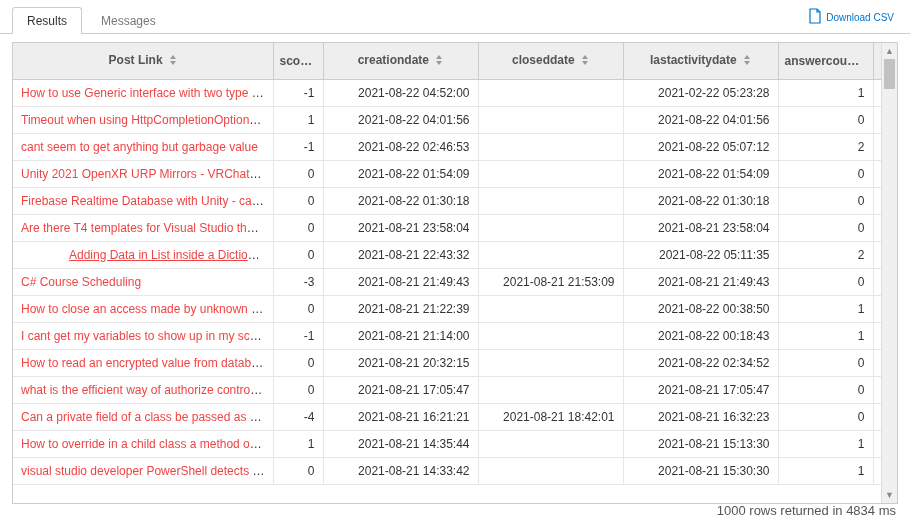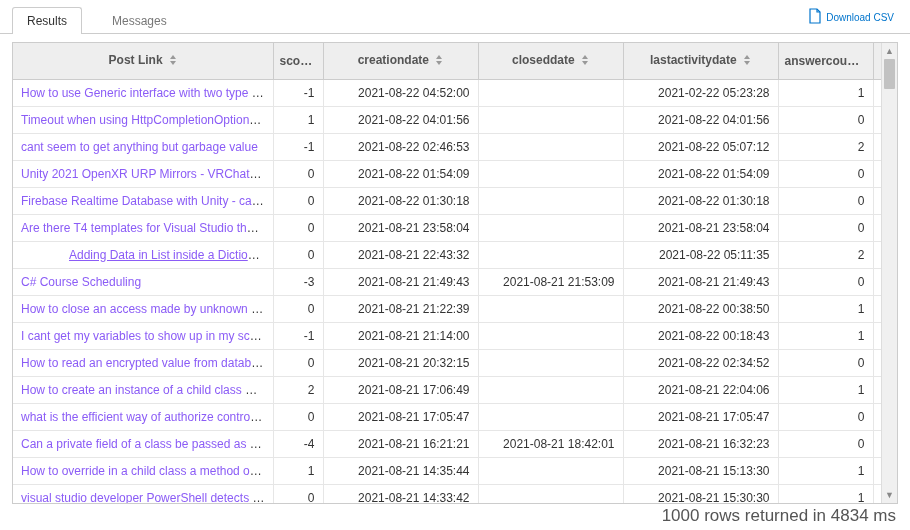--- a/index.html
+++ b/index.html
@@ -17,21 +17,21 @@
   .top-bar {
     display: flex;
     align-items: flex-end;
     padding: 6px 12px 0 12px;
     border-bottom: 1px solid #ccc;
     position: relative;
     height: 34px;
   }
   .tabs {
     display: flex;
-    gap: 15px;
+    gap: 4px;
     justify-content: flex-end;
   }
   .tab {
     padding: 6px 14px;
     color: #777;
     cursor: pointer;
     border: 1px solid transparent;
     border-bottom: none;
     position: relative;
     top: 1px;
@@ -102,21 +102,21 @@
     vertical-align: middle;
   }
   .col-postlink { width: 260px; }
   .col-score { width: 50px; }
   .col-creation { width: 155px; }
   .col-closed { width: 145px; }
   .col-lastact { width: 155px; }
   .col-answer { width: 95px; }
   .col-pad { width: 10px; }
   td.postlink a {
-    color: #8b5cf6;
+    color: #ef4444;
     text-decoration: none;
   }
   td.postlink a.hov { text-decoration: underline; margin-left: 48px; }
   td.num { text-align: right; color: #333; }
   td.date { text-align: right; color: #333; }
   .scrollbar {
     width: 16px;
     background: #f0f0f0;
     border-left: 1px solid #ddd;
     position: relative;
@@ -141,23 +141,23 @@
     left: 2px;
     right: 2px;
     height: 30px;
     background: #c2c2c2;
     border-radius: 1px;
     cursor: pointer;
   }
   .status {
     position: absolute;
     right: 14px;
-    bottom: 4px;
+    bottom: 12px;
     color: #555;
-    font-size: 17px;
+    font-size: 13px;
   }
   .sort-svg { width: 8px; height: 10px; }
 </style>
 </head>
 <body>
 
 <div class="top-bar">
   <div class="tabs">
     <div class="tab active">Results</div>
     <div class="tab">Messages</div>
@@ -310,29 +310,20 @@
           <tr>
             <td class="postlink"><a href="#">How to read an encrypted value from databa…</a></td>
             <td class="num">0</td>
             <td class="date">2021-08-21 20:32:15</td>
             <td class="date"></td>
             <td class="date">2021-08-22 02:34:52</td>
             <td class="num">0</td>
             <td></td>
           </tr>
           <tr>
-            <td class="postlink"><a href="#">How to create an instance of a child class wit…</a></td>
-            <td class="num">2</td>
-            <td class="date">2021-08-21 17:06:49</td>
-            <td class="date"></td>
-            <td class="date">2021-08-21 22:04:06</td>
-            <td class="num">1</td>
-            <td></td>
-          </tr>
-          <tr>
             <td class="postlink"><a href="#">what is the efficient way of authorize controlle…</a></td>
             <td class="num">0</td>
             <td class="date">2021-08-21 17:05:47</td>
             <td class="date"></td>
             <td class="date">2021-08-21 17:05:47</td>
             <td class="num">0</td>
             <td></td>
           </tr>
           <tr>
             <td class="postlink"><a href="#">Can a private field of a class be passed as a …</a></td>

